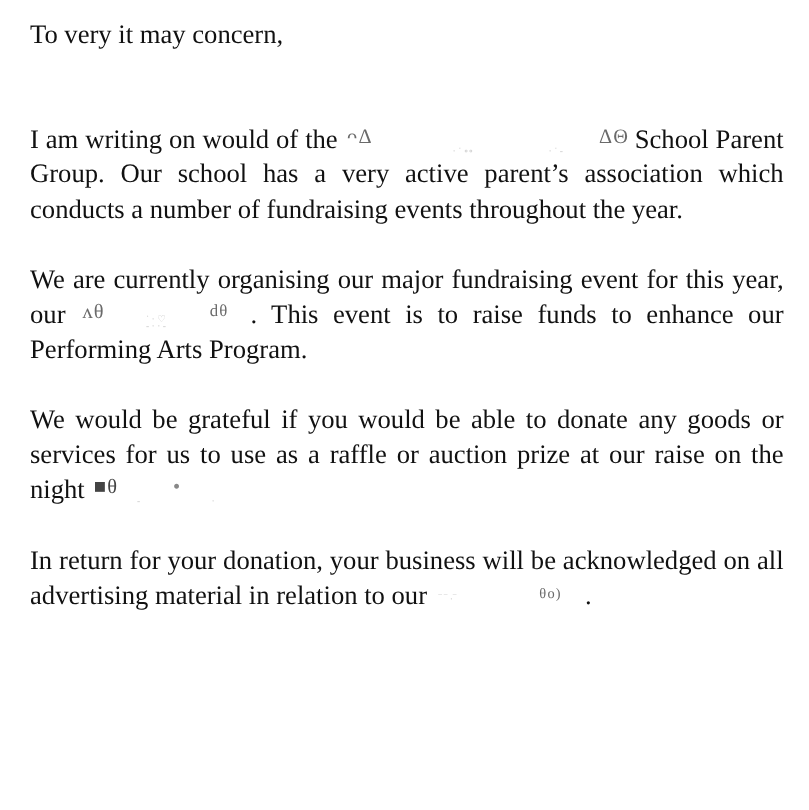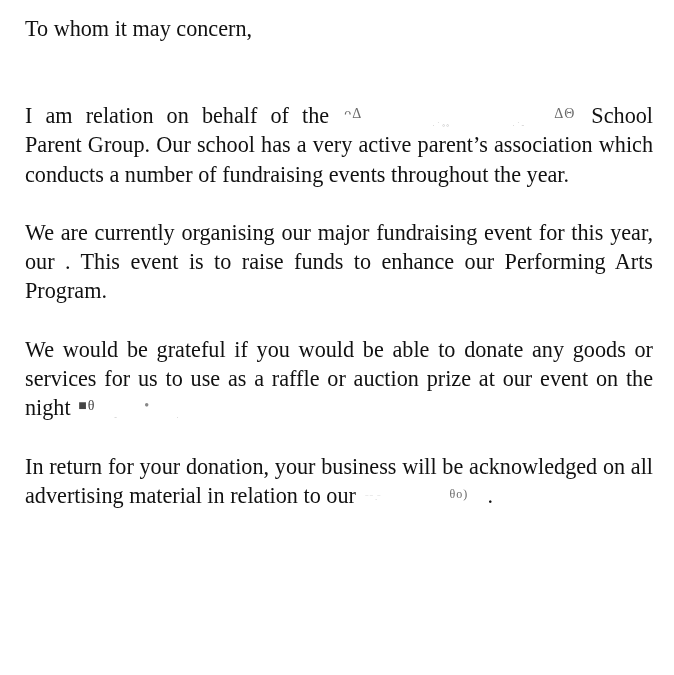--- a/index.html
+++ b/index.html
@@ -34,61 +34,66 @@
     .redact {
       display: inline-block;
       position: relative;
       vertical-align: baseline;
       height: 18px;
       color: transparent;
     }
     .redact .smudge {
       position: absolute;
       top: 2px;
-      font-size: 14px;
+      font-size: 17px;
       line-height: 14px;
       color: #6a6a6a;
       letter-spacing: 1px;
     }
     .redact .faint {
       position: absolute;
       top: 6px;
       font-size: 8px;
       color: #c8c8c8;
     }
     .r1 { width: 236px; }
     .r2 { width: 142px; }
     .r3 { width: 120px; }
     .r4 { width: 126px; }
   </style>
 </head>
 <body>
 
 <div class="page">
-  <p class="salutation">To whom it may concern,</p>
+  <p class="salutation">To very it may concern,</p>
 
   <p class="para">
-    <span>I am relation on behalf of the</span>
+    <span>I am writing on would of the</span>
     <span class="redact r1">
       <span class="smudge" style="left:2px">ᴖΔ</span>
       <span class="faint" style="left:90px">· ˙ ∘∘</span>
       <span class="faint" style="left:170px">· ˙ ‐</span>
       <span class="smudge" style="left:212px">ΔΘ</span>
       
     </span>
     <span>School Parent Group. Our school has a very active parent’s association which conducts a number of fundraising events throughout the year.</span>
   </p>
 
   <p class="para">
     <span>We are currently organising our major fundraising event for this year, our</span>
-    <span>. This event is to raise funds to enhance our Performing Arts Program.</span>
+    <span class="redact r2">
+      <span class="smudge" style="left:2px">ᴧθ</span>
+      <span class="faint" style="left:55px; top:0px">˙ ·  ♡</span>
+      <span class="faint" style="left:55px">‐ · · ‐</span>
+      <span class="smudge" style="left:108px; font-size:14px">dθ</span>
+    </span><span>. This event is to raise funds to enhance our Performing Arts Program.</span>
   </p>
 
   <p class="para">
-    <span>We would be grateful if you would be able to donate any goods or services for us to use as a raffle or auction prize at our event on the night</span>
+    <span>We would be grateful if you would be able to donate any goods or services for us to use as a raffle or auction prize at our raise on the night</span>
     <span class="redact r3">
       <span class="smudge" style="left:2px; color:#444">■θ</span>
       <span class="faint" style="left:38px">‐</span>
       <span class="smudge" style="left:68px; color:#888">•</span>
       <span class="faint" style="left:100px">·</span>
     </span>
   </p>
 
   <p class="para">
     <span>In return for your donation, your business will be acknowledged on all advertising material in relation to our</span>

